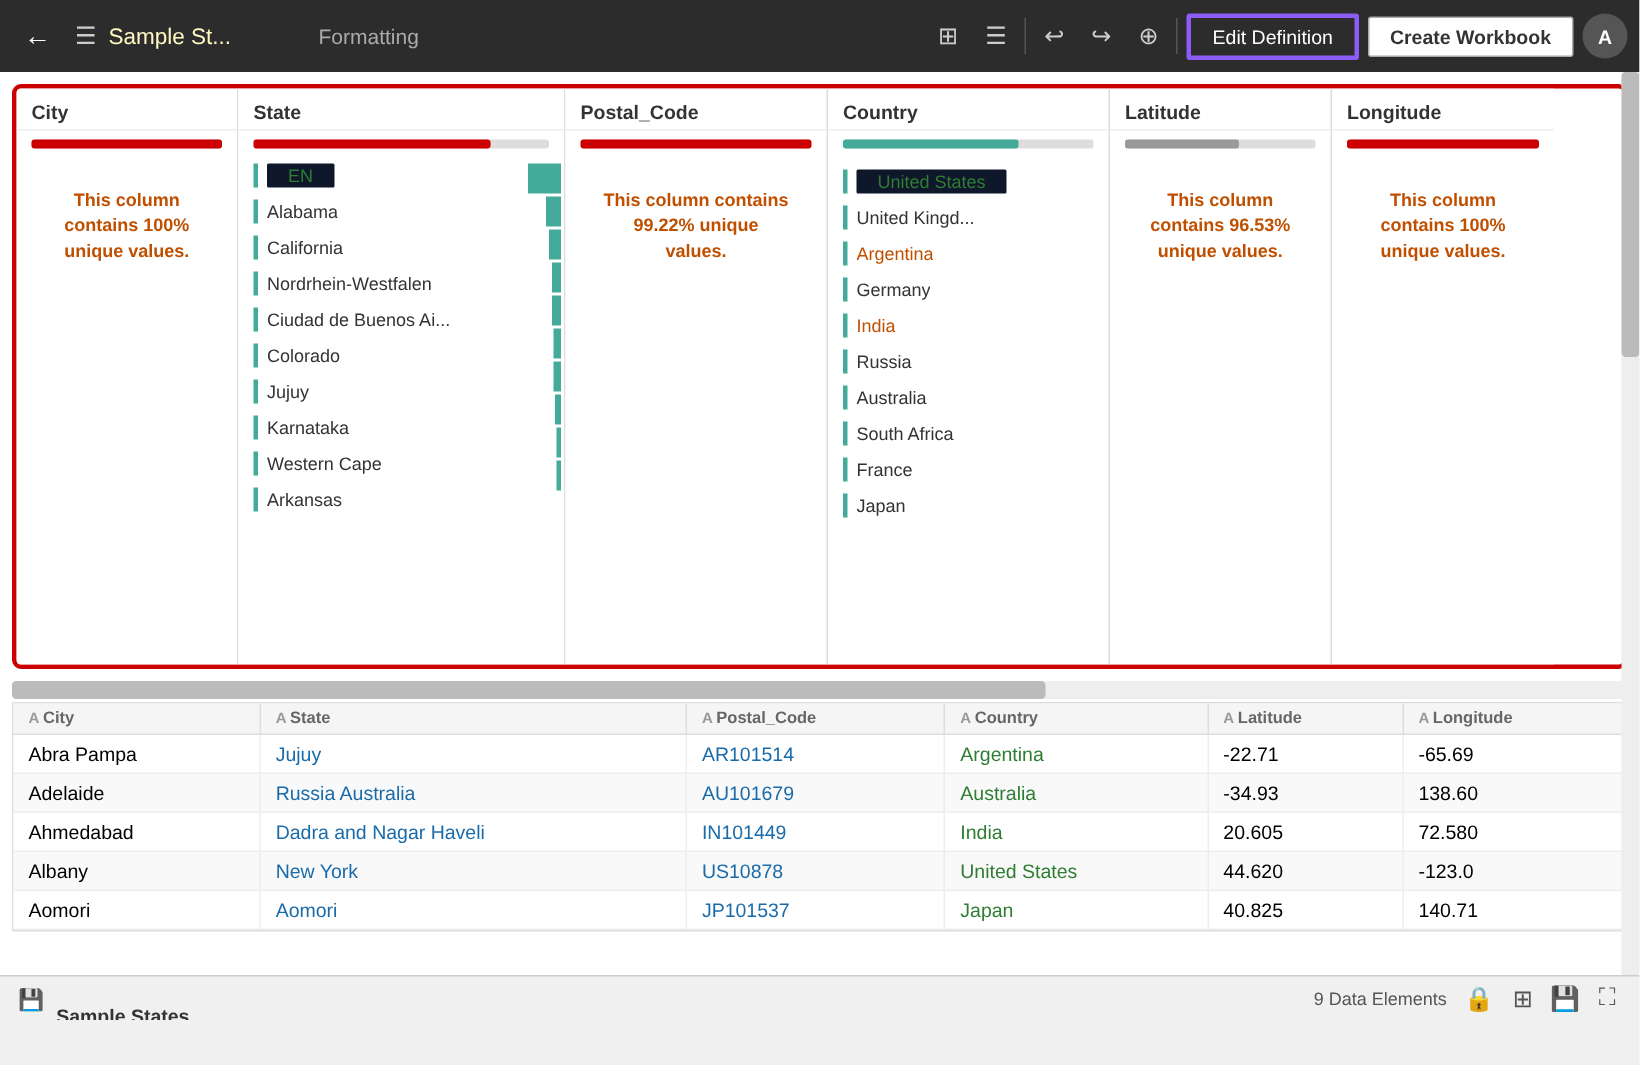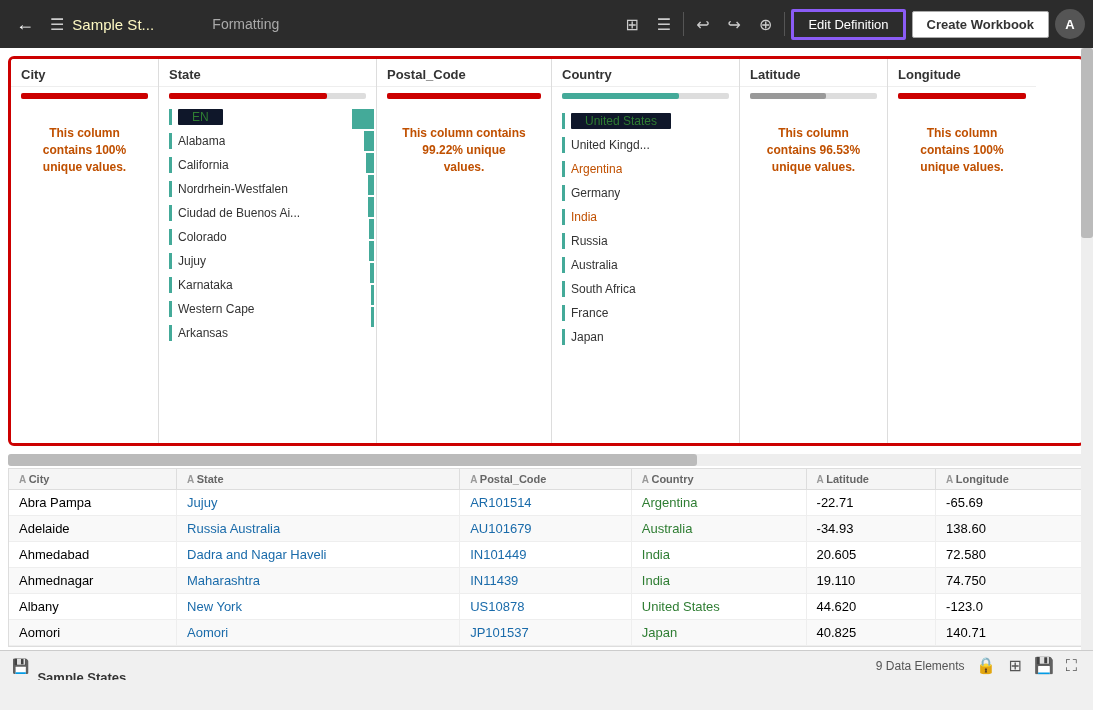--- a/index.html
+++ b/index.html
@@ -552,28 +552,20 @@
         </tr>
         <tr>
           <td>Ahmedabad</td>
           <td class="td-blue">Dadra and Nagar Haveli</td>
           <td class="td-blue">IN101449</td>
           <td class="td-green">India</td>
           <td>20.605</td>
           <td>72.580</td>
         </tr>
         <tr>
-          <td>Ahmednagar</td>
-          <td class="td-blue">Maharashtra</td>
-          <td class="td-blue">IN11439</td>
-          <td class="td-green">India</td>
-          <td>19.110</td>
-          <td>74.750</td>
-        </tr>
-        <tr>
           <td>Albany</td>
           <td class="td-blue">New York</td>
           <td class="td-blue">US10878</td>
           <td class="td-green">United States</td>
           <td>44.620</td>
           <td>-123.0</td>
         </tr>
         <tr>
           <td>Aomori</td>
           <td class="td-blue">Aomori</td>

